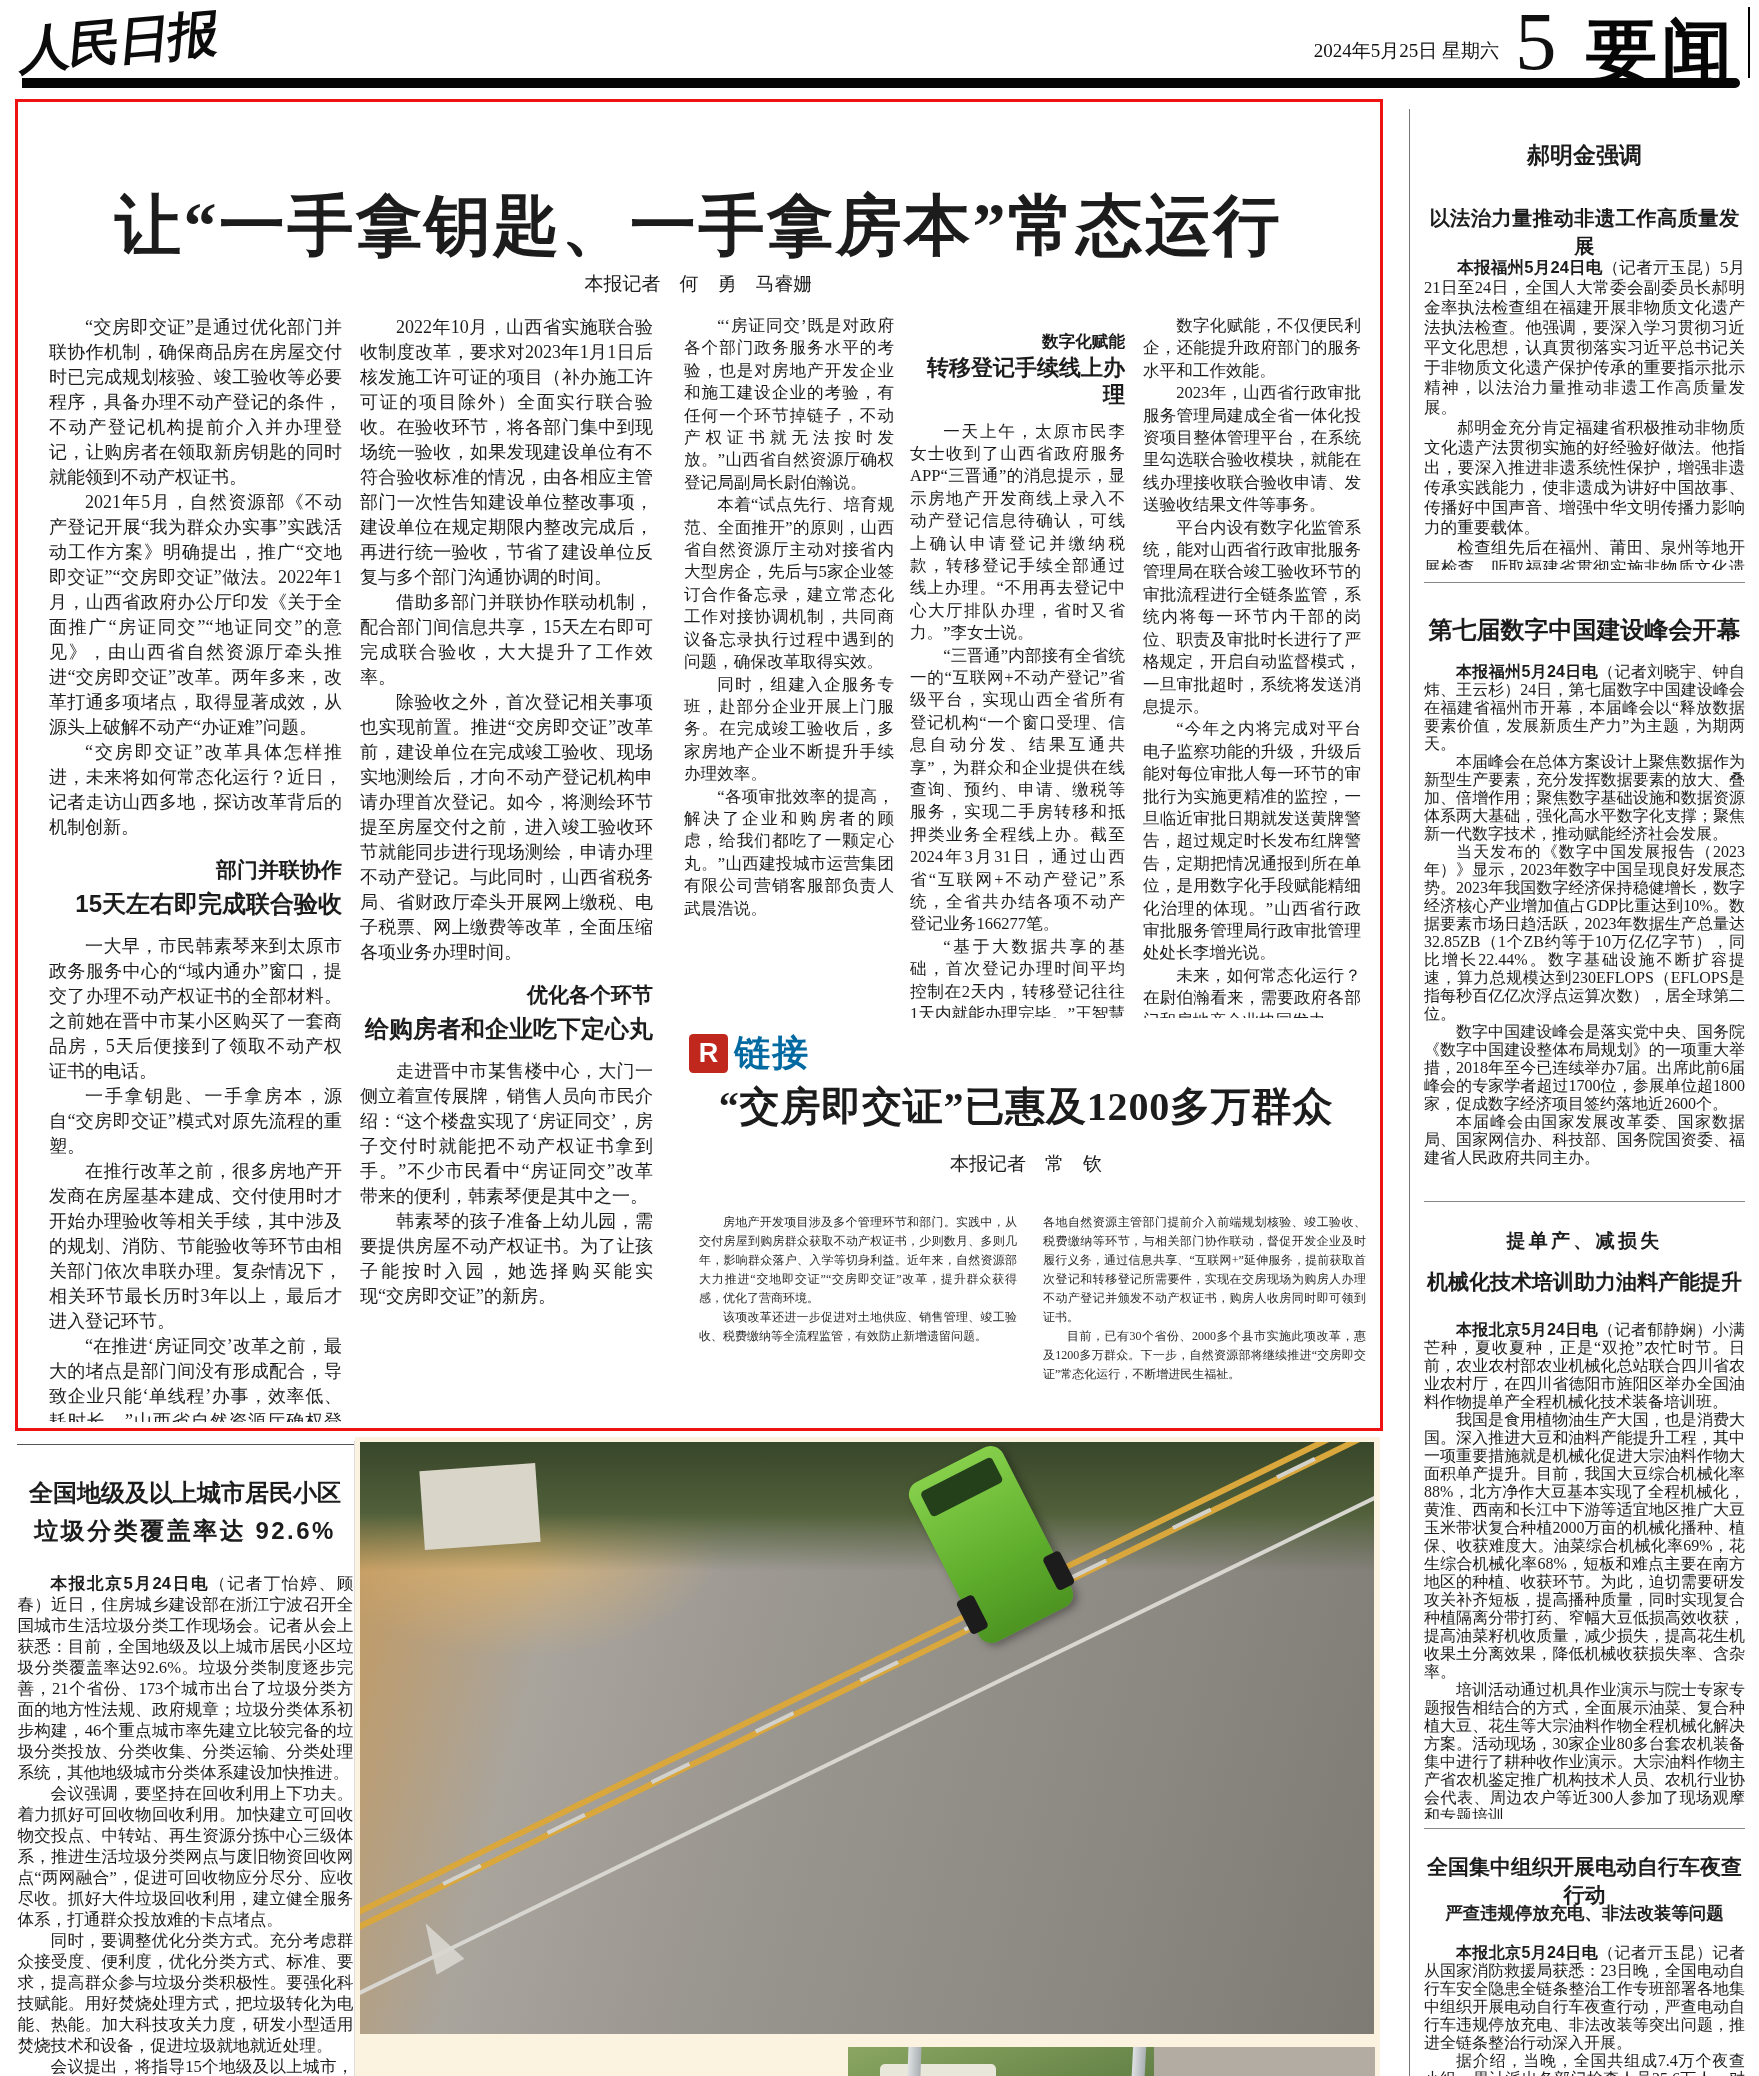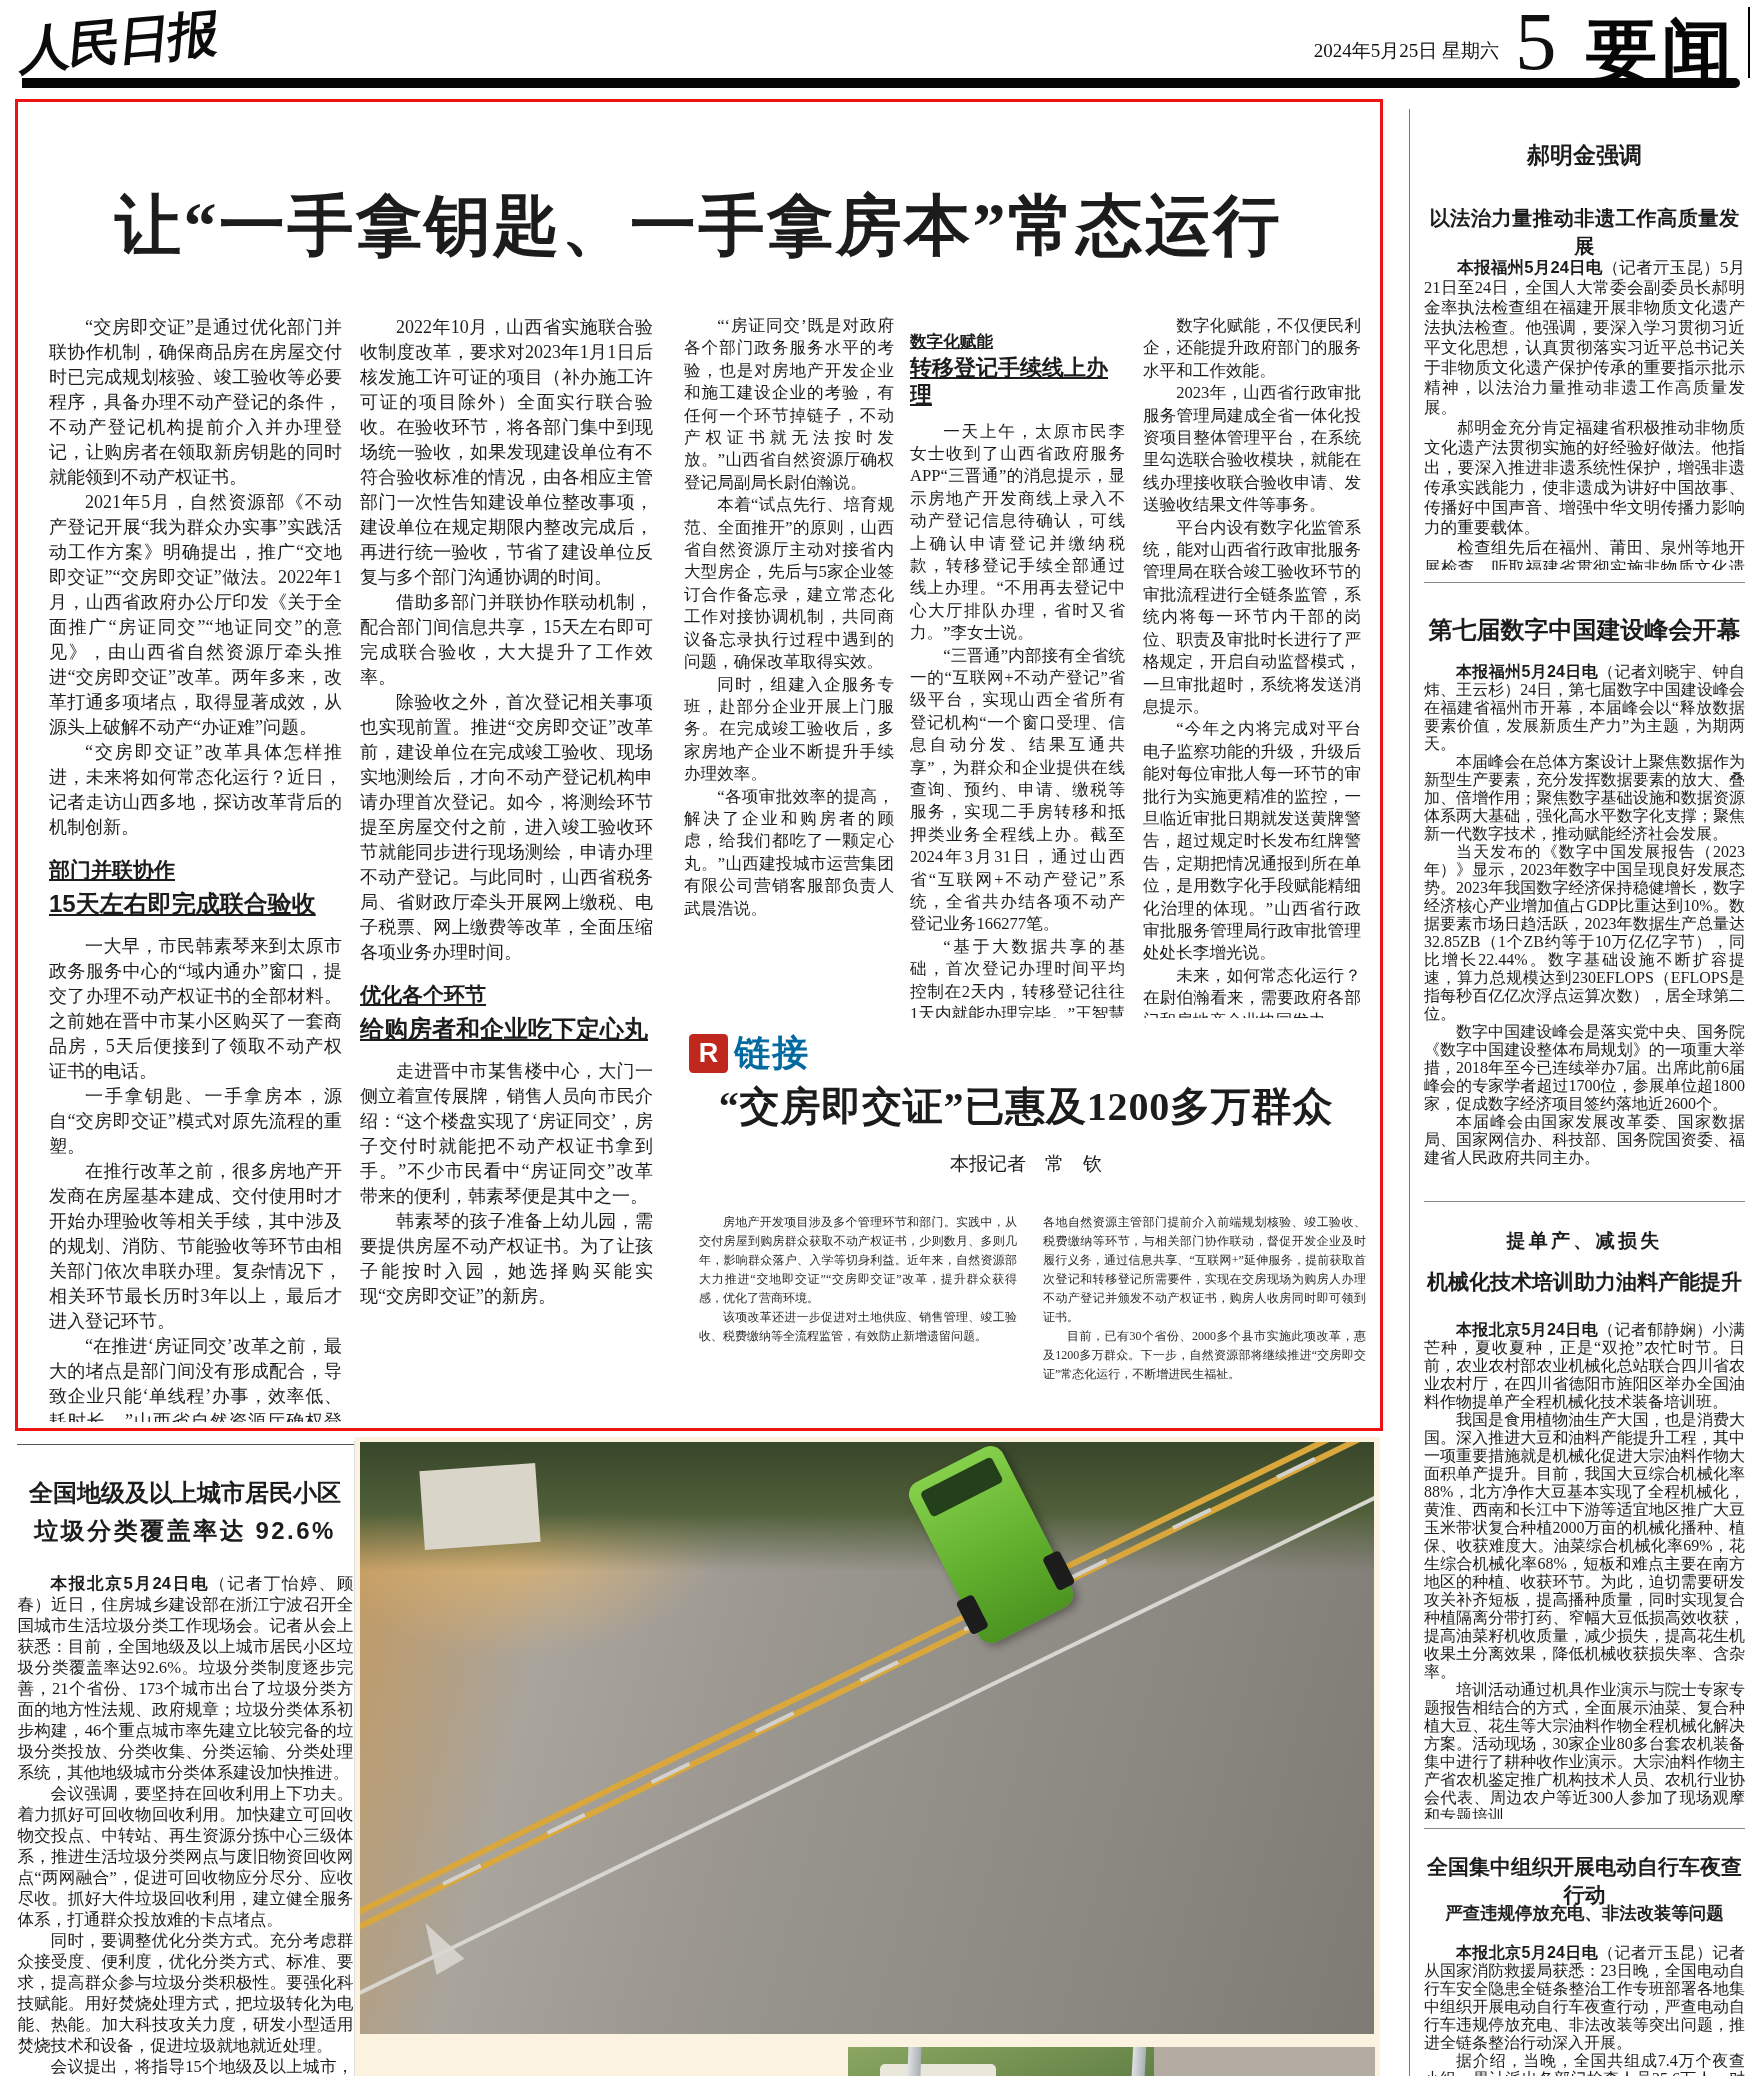--- a/index.html
+++ b/index.html
@@ -29,21 +29,21 @@
   #main-byline{left:18px;top:271px;width:1361px;font-size:19px;}
 
   .bodycol{top:315px;font-size:18px;line-height:25px;}
   #c1{left:49px;width:293px;height:1107px;}
   #c2{left:360px;width:293px;height:1107px;}
   .narrow{font-size:16.6px;line-height:22.4px;}
   #c3{left:684px;width:210px;height:703px;}
   #c4{left:910px;width:215px;height:703px;}
   #c5{left:1143px;width:218px;height:703px;}
 
-  .subhead{text-align:left;margin:14px 0 12.5px 0;text-indent:0;text-decoration:underline;}
+  .subhead{text-align:right;margin:14px 0 12.5px 0;text-indent:0;}
   .subhead .s-small{font-family:"Liberation Sans","DejaVu Sans",sans-serif;font-weight:bold;font-size:21px;line-height:32px;}
   .subhead .s-big{font-family:"Liberation Sans","DejaVu Sans",sans-serif;font-weight:bold;font-size:24px;line-height:35px;}
   .subhead.sm .s-small{font-size:16.6px;line-height:25px;}
   .subhead.sm .s-big{font-size:22px;line-height:27px;}
 
   
   #link-tag{left:689px;top:1029px;display:flex;align-items:center;}
   #link-tag .r-ico{width:39px;height:39px;background:#c0281e;color:#fff;border-radius:4.2px;
      display:flex;align-items:center;justify-content:center;font-size:27px;font-weight:900;}
   #link-tag .r-txt{color:#0369a1;font-size:36px;font-weight:900;margin-left:6.6px;letter-spacing:1.7px;}
@@ -120,20 +120,21 @@
 
   <div class="abs serif" id="masthead">人民日报</div>
   <div class="abs serif" id="hdr-date">2024年5月25日 星期六</div>
   <div class="abs serif" id="hdr-num">5</div>
   <div class="abs sans" id="hdr-sec">要闻</div>
   <div class="abs" id="hdr-corner"></div>
   <div class="abs" id="hdr-bar"></div>
 
   <div class="abs" id="main-box"></div>
   <div class="abs serif ctr" id="main-title">让“一手拿钥匙、一手拿房本”常态运行</div>
+  <div class="abs serif ctr" id="main-byline">本报记者　何　勇　马睿姗</div>
 
   <div class="abs serif col bodycol" id="c1">
     <p>“交房即交证”是通过优化部门并联协作机制，确保商品房在房屋交付时已完成规划核验、竣工验收等必要程序，具备办理不动产登记的条件，不动产登记机构提前介入并办理登记，让购房者在领取新房钥匙的同时就能领到不动产权证书。</p>
     <p>2021年5月，自然资源部《不动产登记开展“我为群众办实事”实践活动工作方案》明确提出，推广“交地即交证”“交房即交证”做法。2022年1月，山西省政府办公厅印发《关于全面推广“房证同交”“地证同交”的意见》，由山西省自然资源厅牵头推进“交房即交证”改革。两年多来，改革打通多项堵点，取得显著成效，从源头上破解不动产“办证难”问题。</p>
     <p>“交房即交证”改革具体怎样推进，未来将如何常态化运行？近日，记者走访山西多地，探访改革背后的机制创新。</p>
     <div class="subhead">
       <div class="s-small">部门并联协作</div>
       <div class="s-big">15天左右即完成联合验收</div>
     </div>
     <p>一大早，市民韩素琴来到太原市政务服务中心的“域内通办”窗口，提交了办理不动产权证书的全部材料。之前她在晋中市某小区购买了一套商品房，5天后便接到了领取不动产权证书的电话。</p>

